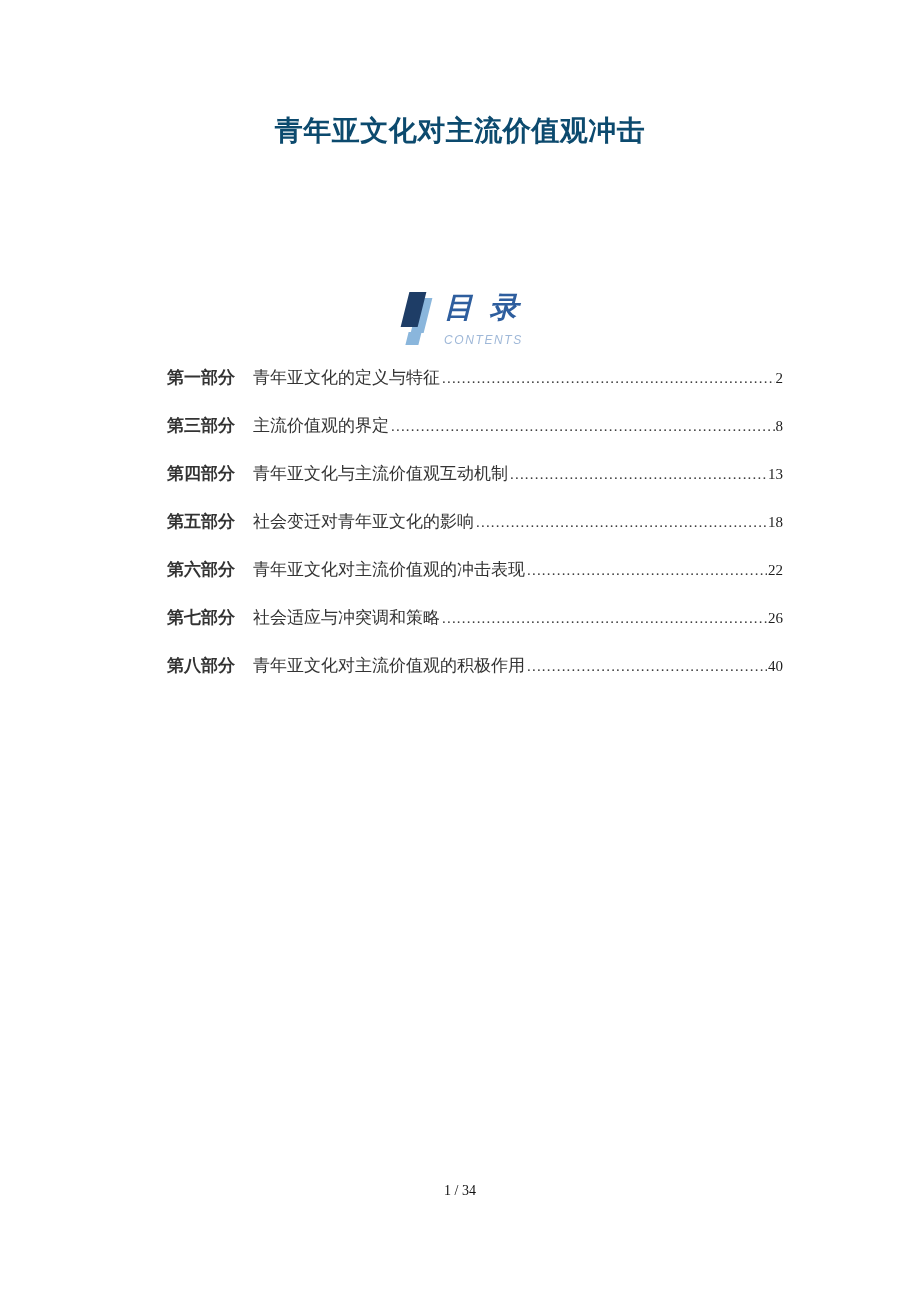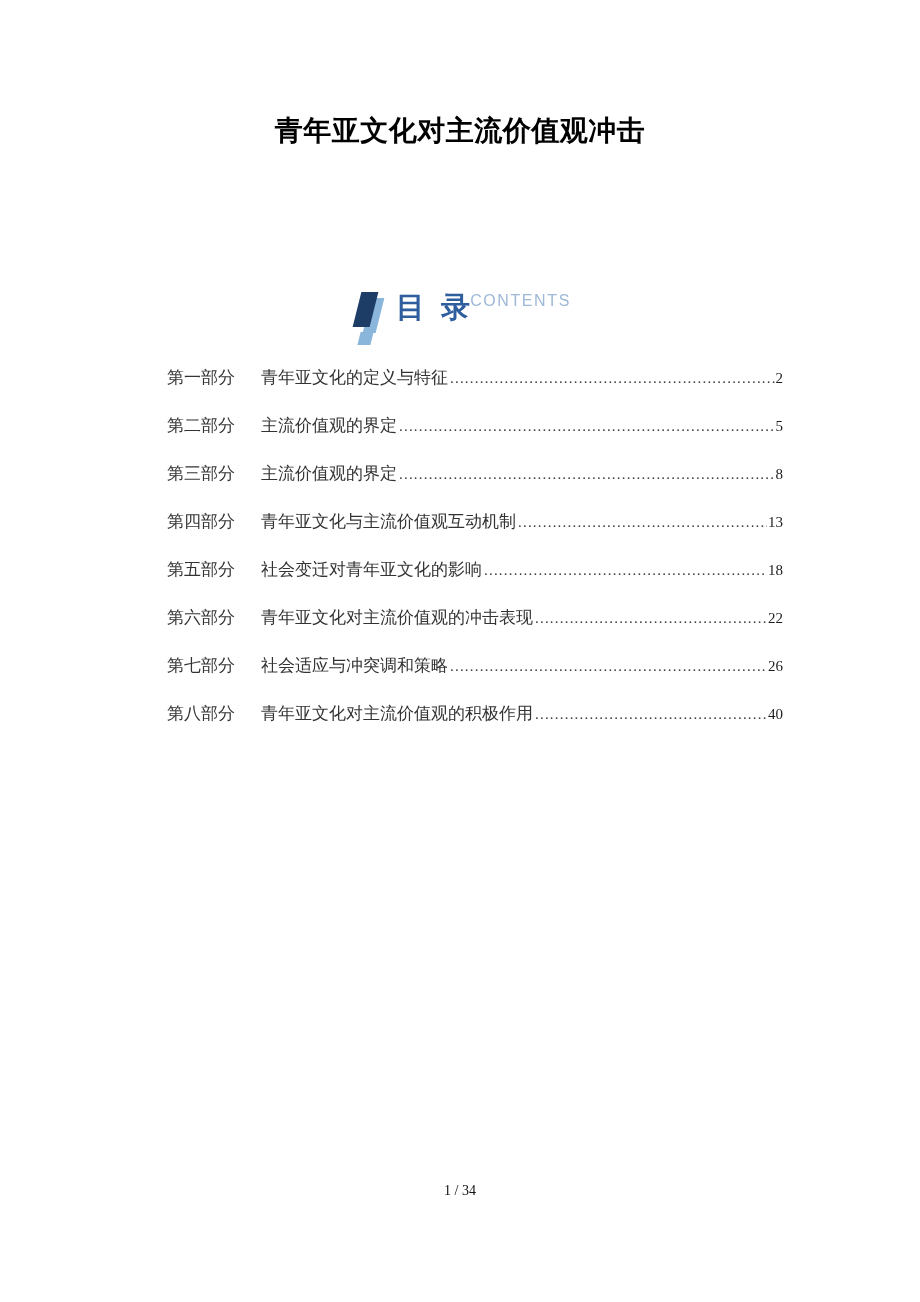--- a/index.html
+++ b/index.html
@@ -15,21 +15,21 @@
   
   .doc-title {
     position: absolute;
     top: 112px;
     left: 0;
     width: 100%;
     text-align: center;
     font-family: "Liberation Sans", sans-serif;
     font-weight: bold;
     font-size: 28px;
-    color: #000000;
+    color: #0c4a6e;
     letter-spacing: 0.5px;
   }
 
   
   .toc-header {
     position: absolute;
     top: 291px;
     left: 0;
     width: 100%;
     display: flex;
@@ -41,55 +41,55 @@
     width: 42px;
     height: 58px;
     margin-right: 5px;
     flex: 0 0 auto;
   }
   .stroke { position: absolute; transform: skewX(-14deg); }
   .stroke-light { left: 18px; top: 7px;  width: 13px; height: 35px; background: #8AB6DC; }
   .stroke-dark  { left: 8px;  top: 1px;  width: 17px; height: 35px; background: #1E3D66; }
   .stroke-tail  { left: 10px; top: 41px; width: 13px; height: 13px; background: #8AB6DC; }
 
-  .toc-head-text { display: flex; flex-direction: row; }
+  .toc-head-text { display: flex; flex-direction: column; font-style: italic; }
   .toc-heading {
     font-family: "Liberation Sans", sans-serif;
     font-size: 29px;
     line-height: 1.15;
     color: #2E5E9E;
     font-weight: bold;
     word-spacing: 8px;
     white-space: pre;
   }
   .toc-sub {
     font-family: "Liberation Sans", sans-serif;
-    font-size: 16px;
+    font-size: 12px;
     color: #9FB8D8;
     letter-spacing: 1.6px;
-    margin-top: 1px;
+    margin-top: 9px;
   }
 
   
   .toc-list {
     position: absolute;
     top: 354px;
     left: 167px;
     width: 616px;
   }
   .toc-row {
     display: flex;
     align-items: baseline;
     height: 48px;
     font-size: 17px;
     color: #333333;
     cursor: pointer;
   }
   .toc-row > * { line-height: 48px; }
-  .toc-part  { flex: 0 0 auto; margin-right: 26px; }
+  .toc-part  { flex: 0 0 auto; margin-right: 18px; font-weight: bold; }
   .toc-title { flex: 0 0 auto; }
   .toc-dots {
     flex: 1 1 auto;
     overflow: hidden;
     white-space: nowrap;
     font-size: 15px;
     color: #3b3b3b;
     letter-spacing: 1.2px;
     margin: 0 1px 0 2px;
   }
@@ -127,26 +127,20 @@
 </div>
 
 <div class="toc-list">
   <div class="toc-row">
     <span class="toc-part">第一部分</span>
     <span class="toc-title">青年亚文化的定义与特征</span>
     <span class="toc-dots"></span>
     <span class="toc-page">2</span>
   </div>
   <div class="toc-row">
-    <span class="toc-part">第二部分</span>
-    <span class="toc-title">主流价值观的界定</span>
-    <span class="toc-dots"></span>
-    <span class="toc-page">5</span>
-  </div>
-  <div class="toc-row">
     <span class="toc-part">第三部分</span>
     <span class="toc-title">主流价值观的界定</span>
     <span class="toc-dots"></span>
     <span class="toc-page">8</span>
   </div>
   <div class="toc-row">
     <span class="toc-part">第四部分</span>
     <span class="toc-title">青年亚文化与主流价值观互动机制</span>
     <span class="toc-dots"></span>
     <span class="toc-page">13</span>

